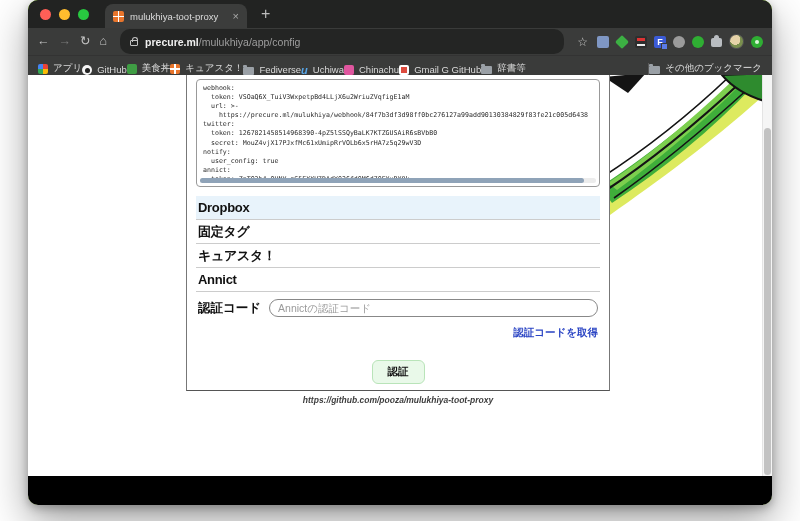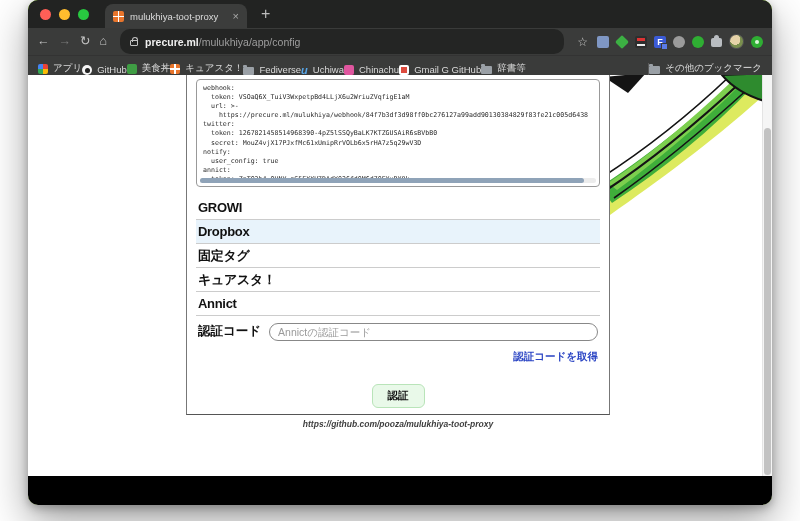--- a/index.html
+++ b/index.html
@@ -104,21 +104,21 @@
   .hscroll { position:absolute; left:3px; right:3px; bottom:3px; height:5px; background:#ececec; border-radius:3px; }
   .hscroll-thumb { position:absolute; left:0; top:0; height:5px; width:97%; background:#8fa3b8; border-radius:3px; }
 
   .section-list { margin-top:9px; }
   .section-row {
     font-weight:bold; font-size:13px; color:#111; letter-spacing:-0.3px;
     padding:5px 2px 4px; border-bottom:1px solid #ccc; line-height:14px;
   }
   .section-row.hl { background:#e8f3fb; }
 
-  .annict-form { display:flex; gap:8px; margin-top:7px; padding:0 2px; }
+  .annict-form { display:flex; align-items:center; gap:8px; margin-top:7px; padding:0 2px; }
   .annict-label { font-weight:bold; font-size:12.5px; color:#111; white-space:nowrap; }
   .annict-input {
     flex:1; height:18px; border:1px solid #888; border-radius:9px; background:#fff;
     font-size:10.5px; padding:0 8px; color:#333; outline:none; min-width:0;
     font-family:"Liberation Sans", sans-serif;
   }
   .annict-input::placeholder { color:#9a9a9a; }
   .link-row { text-align:right; margin-top:5px; padding-right:2px; }
   .get-code-link { color:#2b45c4; font-size:10.5px; font-weight:bold; text-decoration:none; }
   .button-row { text-align:center; margin:7px 0 6px; }
@@ -248,21 +248,20 @@
 notify:
   user_config: true
 annict:
   token: ZnTQ3h4-OHNY-qS5EXXH7DAdY026fd0M6d70EXxBX8k</pre>
           <div class="hscroll">
             <div class="hscroll-thumb"></div>
           </div>
         </div>
 
         <div class="section-list">
-          <div class="section-row">GROWI</div>
           <div class="section-row hl">Dropbox</div>
           <div class="section-row">固定タグ</div>
           <div class="section-row">キュアスタ！</div>
           <div class="section-row">Annict</div>
         </div>
 
         <div class="annict-form">
           <span class="annict-label">認証コード</span>
           <input class="annict-input" type="text" placeholder="Annictの認証コード" style="">
         </div>

